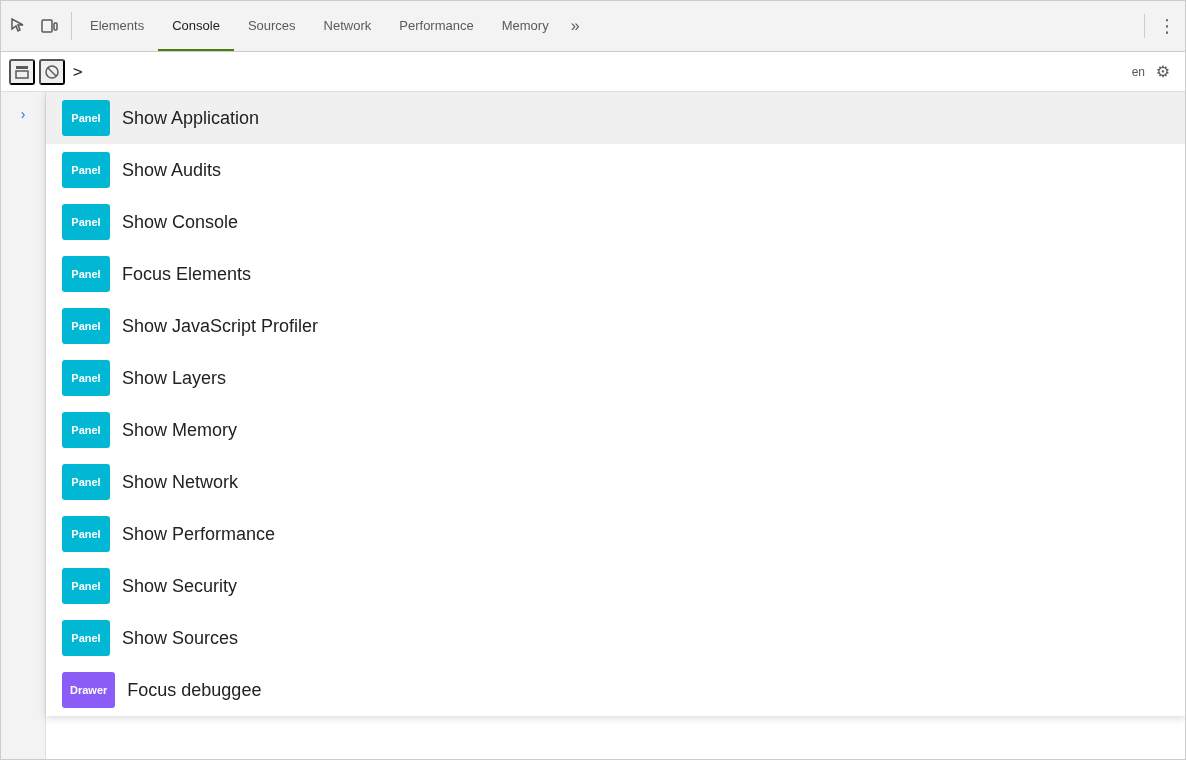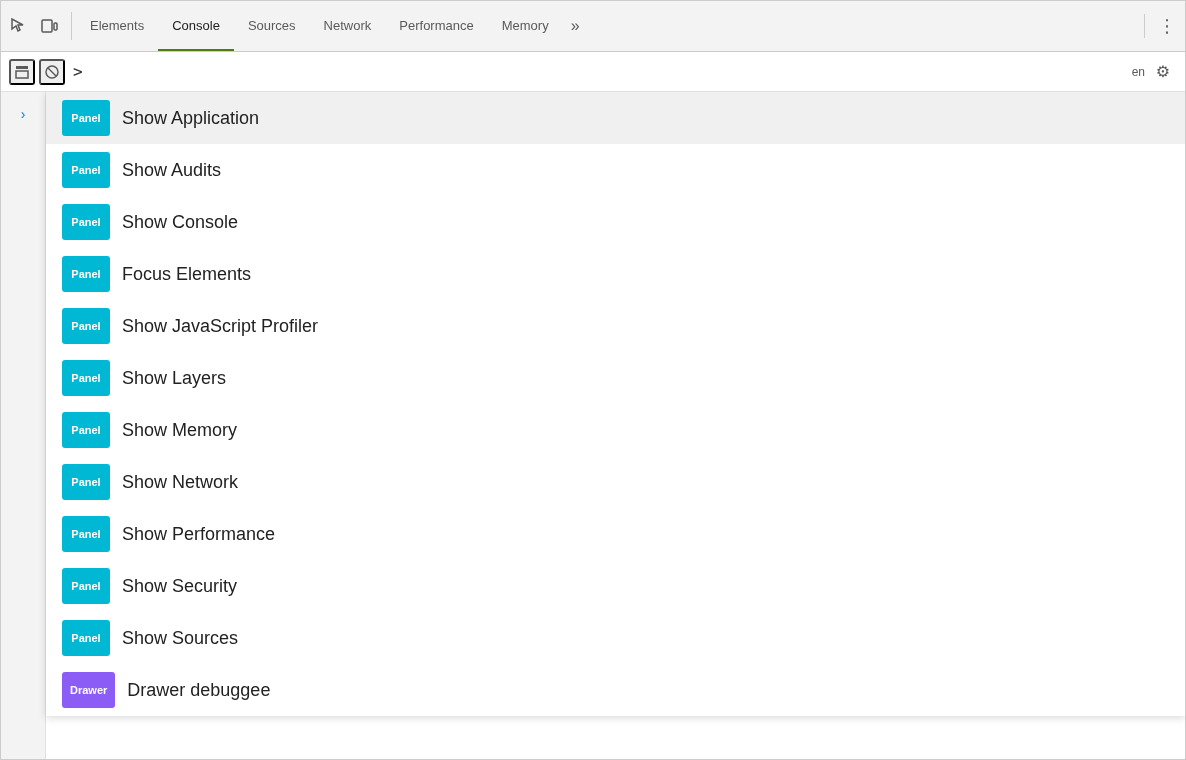--- a/index.html
+++ b/index.html
@@ -397,20 +397,20 @@
           <span class="dropdown-item-label">Show Security</span>
         </div>
 
         <div class="dropdown-item">
           <span class="badge badge-panel">Panel</span>
           <span class="dropdown-item-label">Show Sources</span>
         </div>
 
         <div class="dropdown-item">
           <span class="badge badge-drawer">Drawer</span>
-          <span class="dropdown-item-label">Drawer debuggee</span>
+          <span class="dropdown-item-label">Focus debuggee</span>
         </div>
 
       </div>
     </div>
 
   </div>
 </div>
 
 </body></html>

